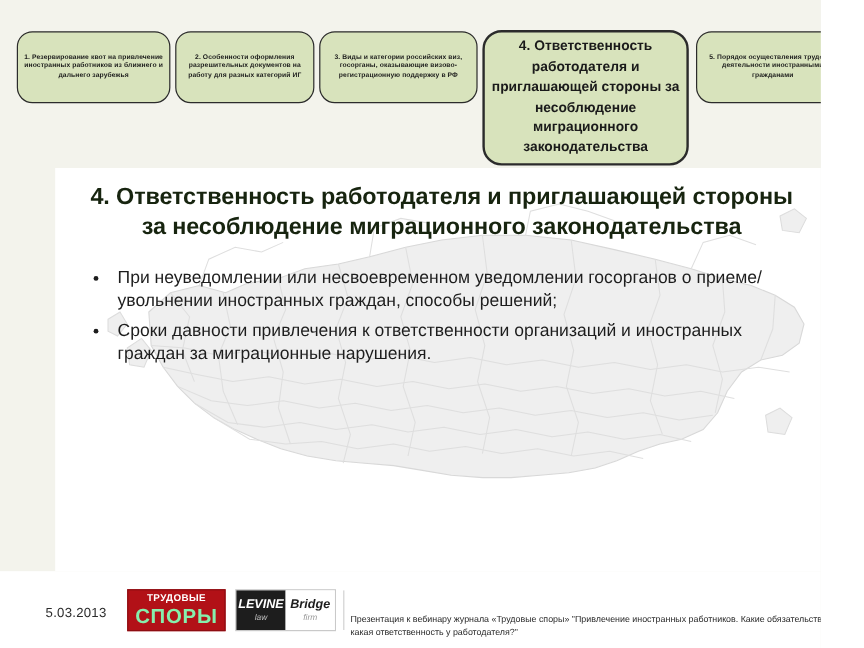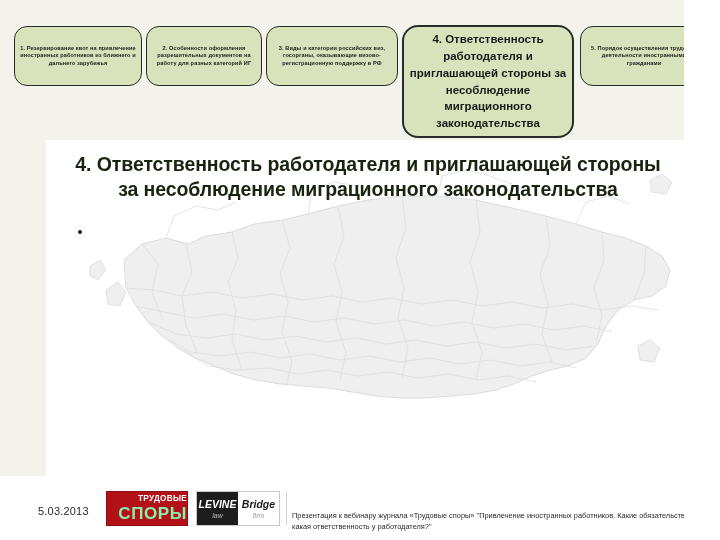--- a/index.html
+++ b/index.html
@@ -142,21 +142,21 @@
   }
   .logo-ts {
     position: absolute;
     left: 106px;
     top: 491px;
     width: 82px;
     height: 35px;
     background: #b21117;
     display: flex;
     flex-direction: column;
-    align-items: flex-end;
+    align-items: center;
     justify-content: center;
     box-sizing: border-box;
     border: 1px solid #8d0d12;
   }
   .logo-ts .l1 {
     color: #ffffff;
     font-size: 8.2px;
     font-weight: 700;
     letter-spacing: .3px;
     line-height: 1;
@@ -295,20 +295,25 @@
         </g>
       </svg>
     </div>
 
     <div class="content">
       <h1 class="slide-title">4. Ответственность работодателя и приглашающей стороны за несоблюдение миграционного законодательства</h1>
 
       <ul class="bullets">
         <li>
           <span class="dot"></span>
+          <span>При неуведомлении или несвоевременном уведомлении госорганов о приеме/увольнении  иностранных граждан, способы решений;</span>
+        </li>
+        <li>
+          <span class="dot"></span>
+          <span>Сроки давности привлечения к ответственности организаций и иностранных граждан за миграционные нарушения.</span>
         </li>
       </ul>
     </div>
   </div>
 
   <div class="footer"></div>
 
   <div class="footer-date">5.03.2013</div>
 
   <div class="logo-ts">

